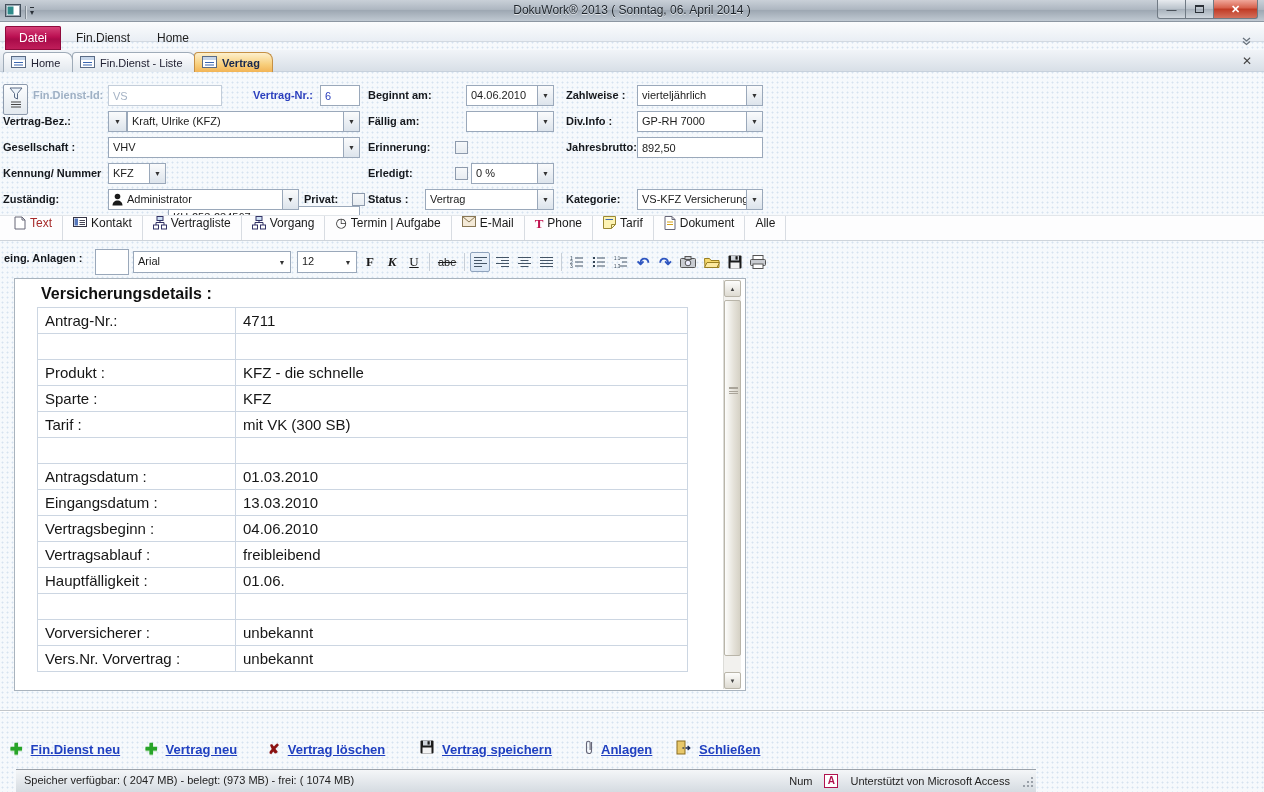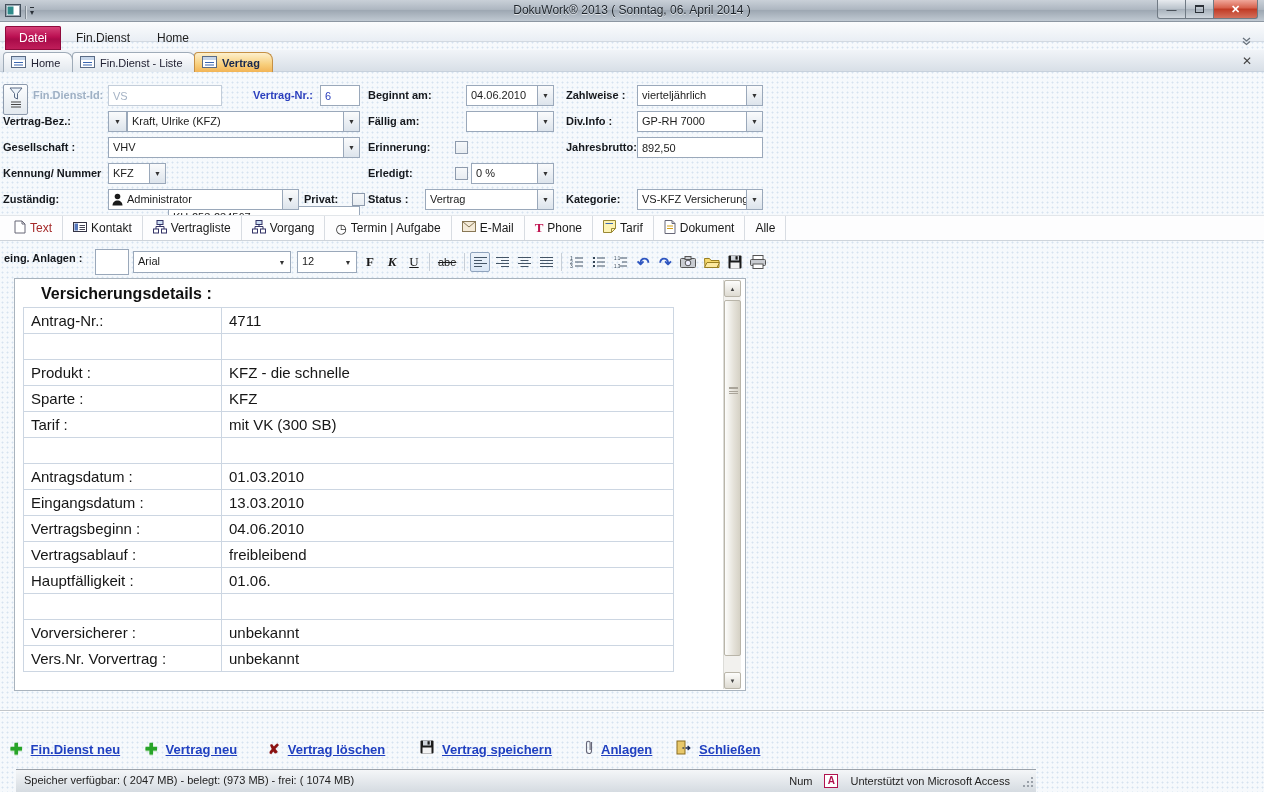--- a/index.html
+++ b/index.html
@@ -54,40 +54,40 @@
   .combo .btn{width:16px;border-left:1px solid #9aa8ba;background:linear-gradient(#fafbfc,#dde4ec);
       display:flex;align-items:center;justify-content:center;font-size:7px;color:#333}
   .minidrop{position:absolute;height:21px;width:19px;border:1px solid #9aa8ba;background:linear-gradient(#fafbfc,#dde4ec);
       display:flex;align-items:center;justify-content:center;font-size:7px;color:#333}
   .cb{position:absolute;width:13px;height:13px;border:1px solid #8d9aac;background:linear-gradient(#f6f8fa,#e7ecf1)}
   .filterbtn{position:absolute;left:3px;top:84px;width:25px;height:31px;border:1px solid #8d9aac;border-radius:2px;
       background:linear-gradient(#fcfdfe,#e3e9ef);display:flex;align-items:center;justify-content:center}
   
   .sectabs{position:absolute;left:0;top:215px;width:1264px;height:26px;background:#fdfdfe;
       border-top:1px solid #e2e6ea;border-bottom:1px solid #ced4db;display:flex;align-items:stretch;padding-left:4px}
-  .stab{display:flex;align-items:center;gap:4px;padding:0 10px;border-right:1px solid #d8dce2;font-size:12px;color:#1a1a1a}
+  .stab{display:flex;gap:4px;padding:0 10px;border-right:1px solid #d8dce2;font-size:12px;color:#1a1a1a}
   .stab.active{color:#a52a2a}
   .stab .tph{color:#c0134f;font-weight:bold;font-size:13px;font-family:"Liberation Serif",serif}
   .stab .clock{font-size:13px;color:#333;line-height:13px}
   
   .edlbl{position:absolute;left:4px;top:252px;font-size:11px;font-weight:bold;color:#15181d}
   .ed-tb{position:absolute;left:95px;top:249px;width:34px;height:26px;border:1px solid #9aa8ba;background:#fff;font-family:inherit;font-size:11px;padding:0 3px}
   .toolbtns{position:absolute;left:360px;top:251px;height:22px;display:flex;align-items:center;gap:2px}
   .tbtn{min-width:20px;height:20px;display:flex;align-items:center;justify-content:center;border:1px solid transparent;border-radius:2px;padding:0 2px}
   .tbtn.sel{border-color:#8fa3bd;background:linear-gradient(#eef4fb,#d9e6f5)}
   .tsep{width:1px;height:18px;background:#c8cfd7;margin:0 3px}
   .glyphF{font-family:"Liberation Serif",serif;font-weight:bold;font-size:13px;color:#1a1a1a}
   .glyphK{font-family:"Liberation Serif",serif;font-style:italic;font-weight:bold;font-size:13px;color:#1a1a1a}
   .glyphU{font-family:"Liberation Serif",serif;font-size:13px;text-decoration:underline;color:#1a1a1a}
   .glyphS{font-size:11px;text-decoration:line-through;color:#1a1a1a}
   .undo{color:#2f56c0;font-size:15px;font-weight:bold;line-height:15px}
   
   .editor{position:absolute;left:14px;top:278px;width:732px;height:413px;background:#fff;border:1px solid #a9b3bd}
   .edtitle{margin:6px 0 4px 26px;font-size:16px;font-weight:bold;color:#111}
-  .edtable{border-collapse:collapse;margin-left:8px;table-layout:fixed;width:651px}
+  .edtable{border-collapse:collapse;margin-left:22px;table-layout:fixed;width:651px}
   .edtable td{border:1px solid #ccd6e2;height:26px;font-size:15px;color:#161616;padding:0 0 0 7px;vertical-align:middle;white-space:nowrap;overflow:hidden}
   .edtable td.c1{width:198px}
   .vscroll{position:absolute;top:1px;right:4px;width:18px;height:409px;background:#f2f1ee;border-left:1px solid #dcdcd8}
   .sbtn{position:absolute;left:0;width:17px;height:17px;background:linear-gradient(#fdfdfc,#dedbd2);
       border:1px solid #b9b5a9;border-radius:2px;display:flex;align-items:center;justify-content:center;font-size:6px;color:#444}
   .sthumb{position:absolute;left:0;top:20px;width:17px;height:356px;border:1px solid #b9b5a9;border-radius:2px;
       background:linear-gradient(90deg,#fdfdfc,#e4e1d8 60%,#d5d1c5)}
   .sgrip{position:absolute;left:4px;top:86px;width:9px;height:7px;
       border-top:1px solid #a9a499;border-bottom:1px solid #a9a499;box-shadow:0 3px 0 -2px #a9a499 inset}
   .sgrip:before{content:"";position:absolute;left:0;top:3px;width:9px;height:1px;background:#a9a499}

